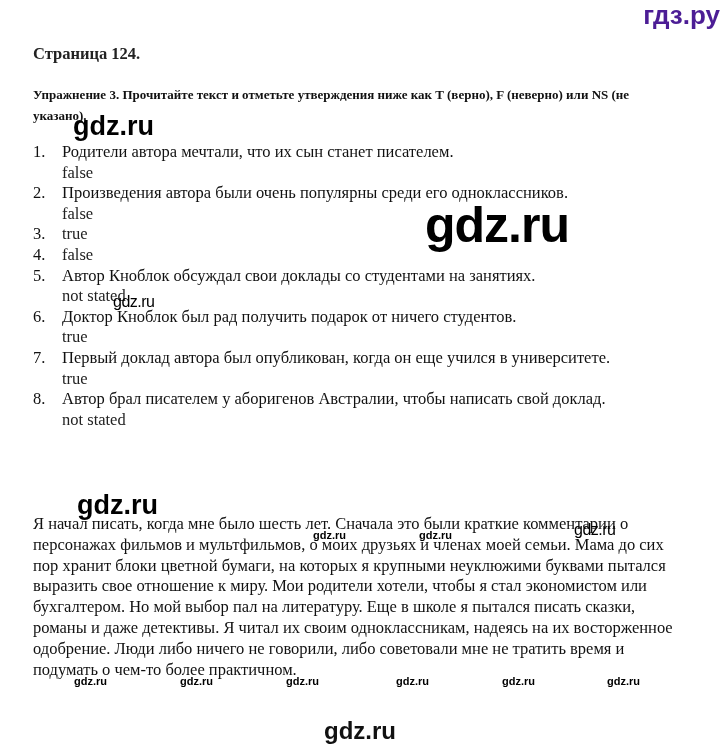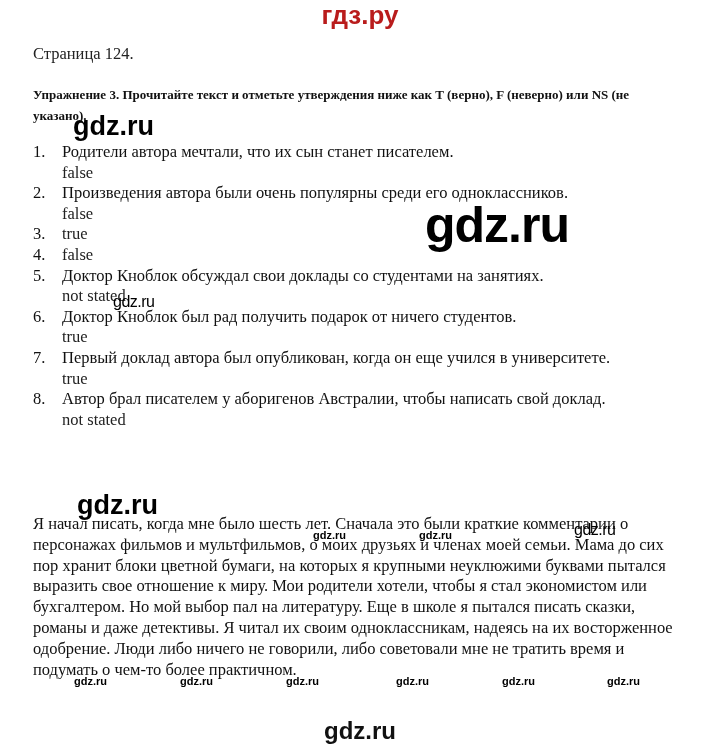--- a/index.html
+++ b/index.html
@@ -12,34 +12,35 @@
       height: 751px;
       position: relative;
       overflow: hidden;
       color: #111;
       font-family: "Liberation Serif", serif;
     }
     .site-header {
       position: absolute;
       left: 0; top: 0;
       width: 720px;
-      text-align: center;
+      text-align: right;
       font-family: "Liberation Sans", sans-serif;
       font-weight: bold;
       font-size: 26px;
       line-height: 26px;
       top: 2px;
-      color: #b91c1c;
+      color: #4c1d95;
     }
     .page-label {
       position: absolute;
       left: 33px;
       top: 44px;
       font-size: 16.5px;
       color: #222;
+      font-weight: bold;
     }
     .exercise-title {
       position: absolute;
       left: 33px;
       top: 84px;
       width: 620px;
       font-size: 13px;
       font-weight: bold;
       line-height: 21px;
       color: #111;
@@ -127,21 +128,21 @@
   <li class="q">
     <span class="q-num">3.</span>
     <span class="q-answer">true</span>
   </li>
   <li class="q">
     <span class="q-num">4.</span>
     <span class="q-answer">false</span>
   </li>
   <li class="q">
     <span class="q-num">5.</span>
-    <span>Доктор Кноблок обсуждал свои доклады со студентами на занятиях.</span>
+    <span>Автор Кноблок обсуждал свои доклады со студентами на занятиях.</span>
     <span class="q-answer">not stated</span>
   </li>
   <li class="q">
     <span class="q-num">6.</span>
     <span>Доктор Кноблок был рад получить подарок от ничего студентов.</span>
     <span class="q-answer">true</span>
   </li>
   <li class="q">
     <span class="q-num">7.</span>
     <span>Первый доклад автора был опубликован, когда он еще учился в университете.</span>

